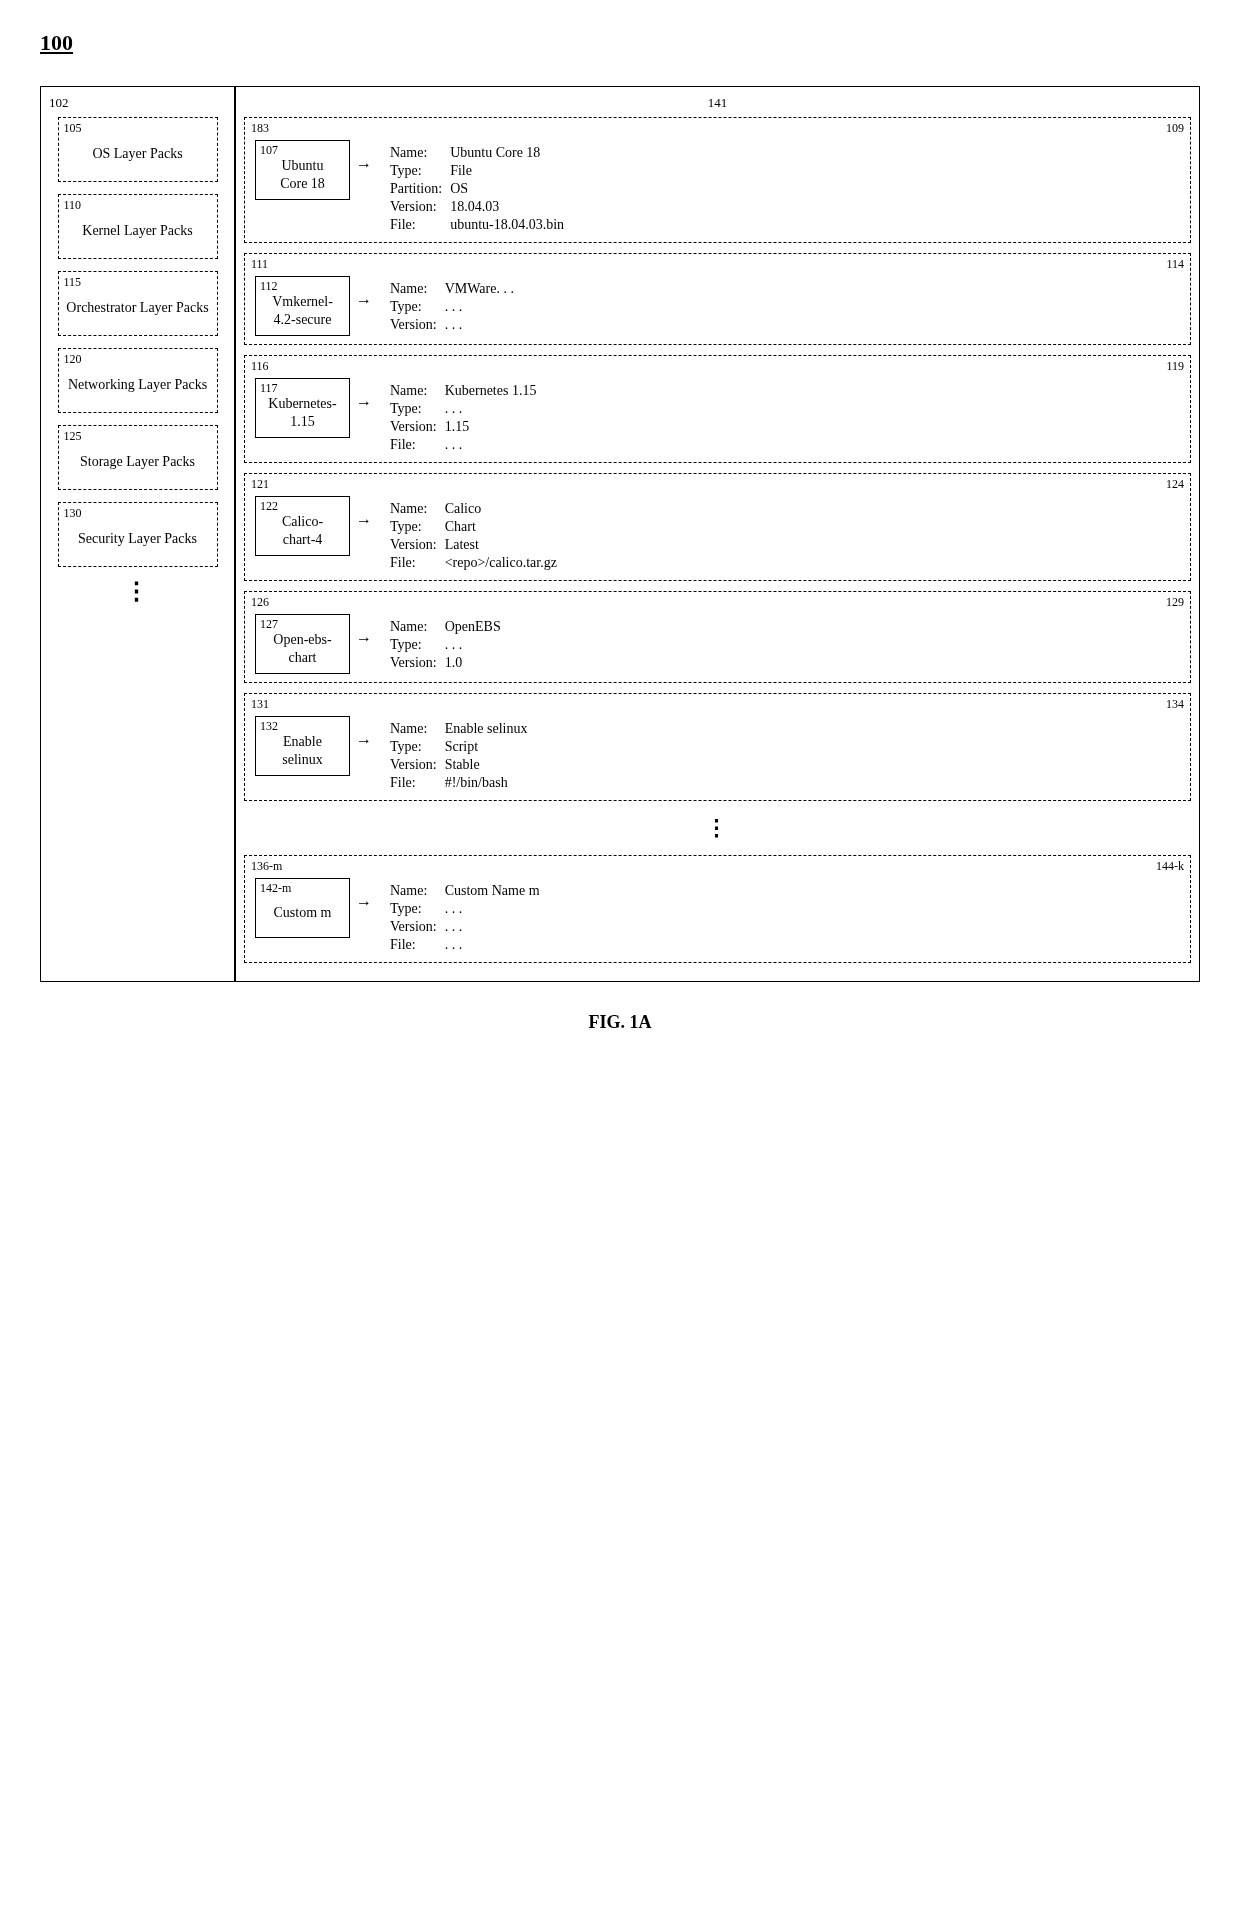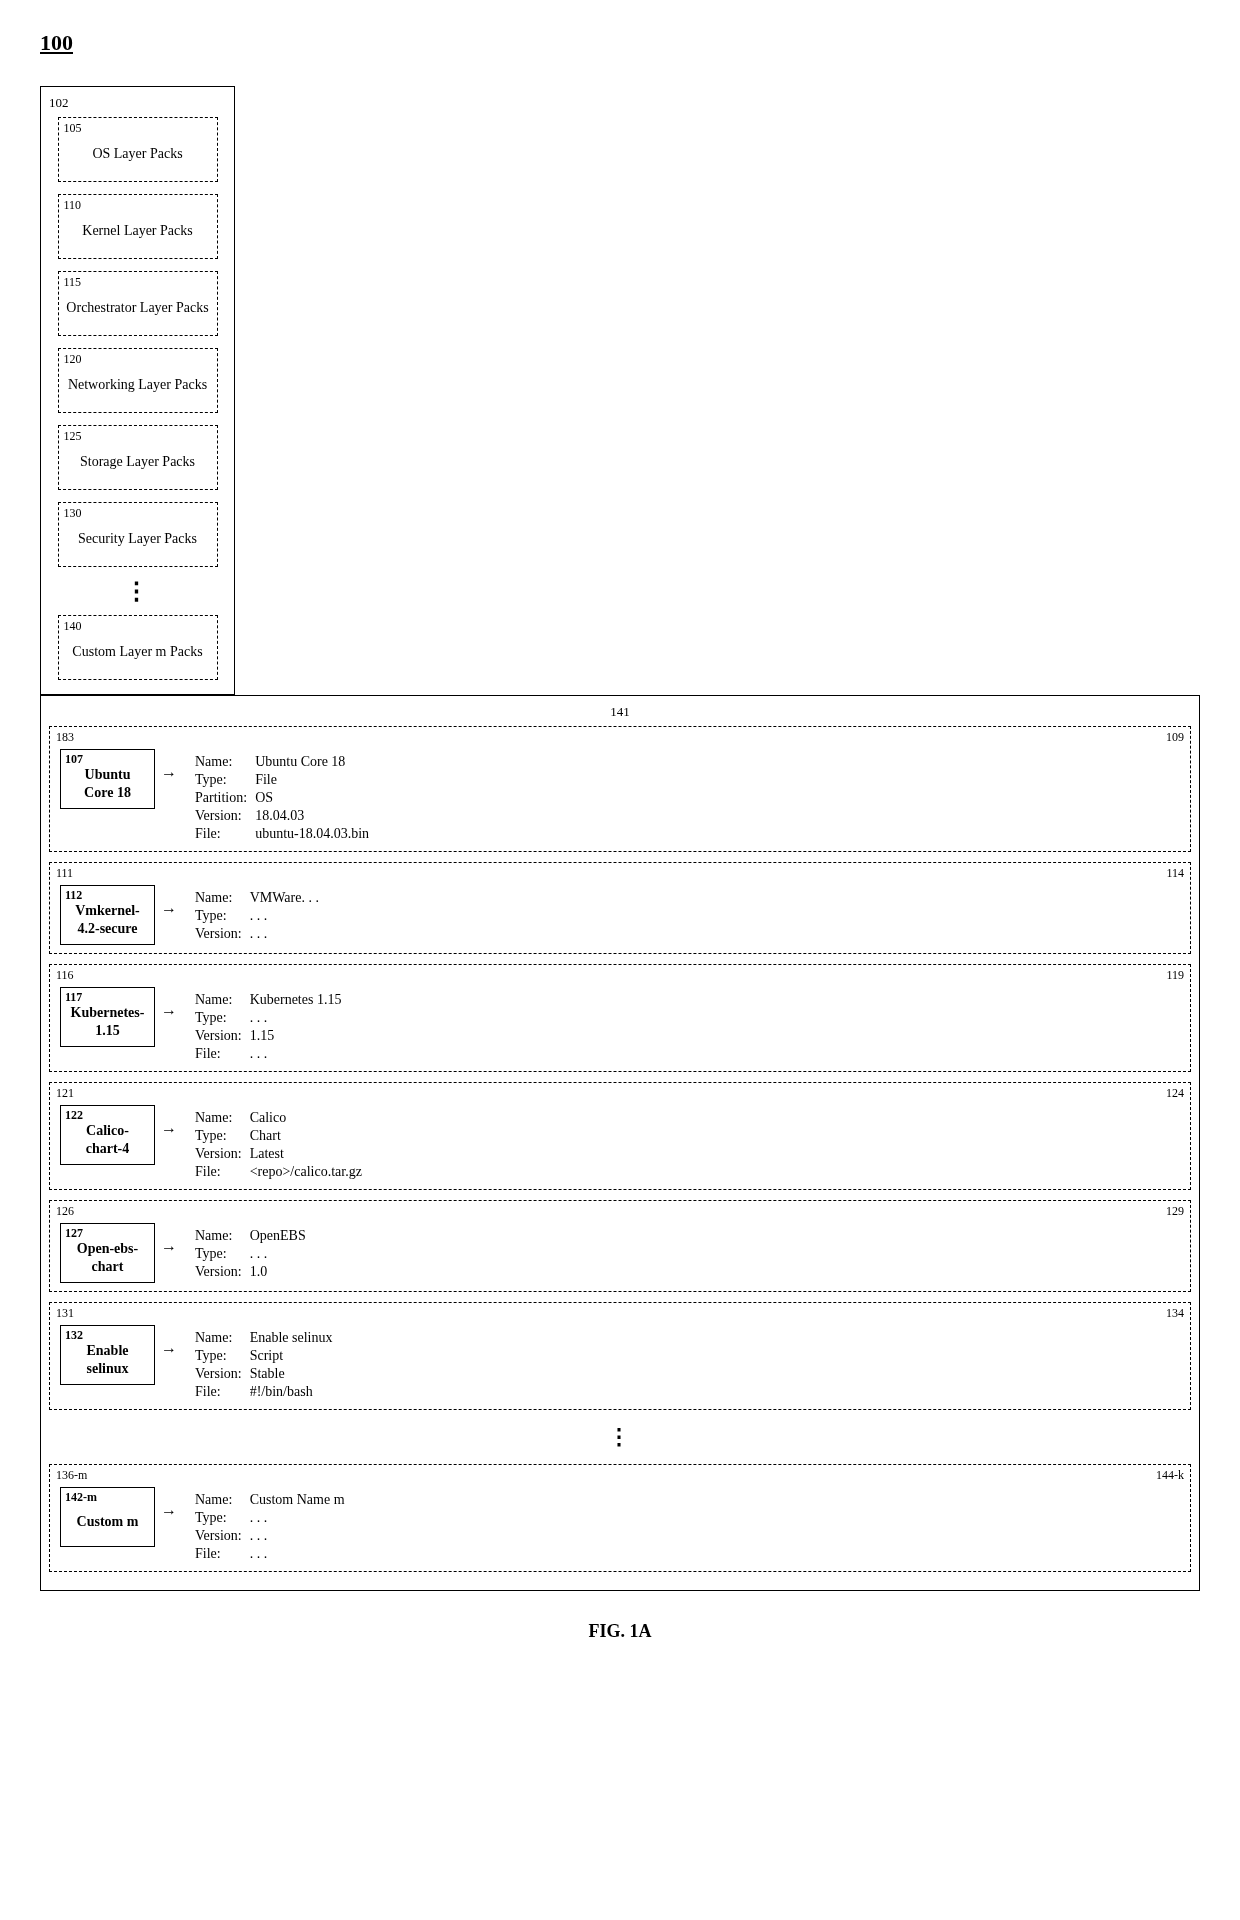--- a/index.html
+++ b/index.html
@@ -77,21 +77,20 @@
       width: 95px;
       min-height: 60px;
       display: flex;
       flex-direction: column;
       align-items: center;
       justify-content: center;
       text-align: center;
       margin-top: 14px;
       position: relative;
       flex-shrink: 0;
-      font-weight: bold;
     }
 
     .pack-inner-box .inner-id {
       font-size: 12px;
       position: absolute;
       top: 2px;
       left: 4px;
     }
 
     .pack-inner-box .inner-label {
@@ -153,21 +152,21 @@
     .fig-label {
       text-align: center;
       font-size: 18px;
       font-weight: bold;
       margin-top: 30px;
     }
 
     
     .main-layout {
       display: flex;
-      flex-direction: column;
+      flex-direction: row;
       width: 100%;
       gap: 0;
     }
 
     .left-outer-box {
       border: 1.5px solid #000;
       padding: 8px;
       width: 195px;
       flex-shrink: 0;
       display: flex;
@@ -229,24 +228,20 @@
       <span class="box-label">Storage Layer Packs</span>
     </div>
 
     <div class="layer-pack-box">
       <span class="box-id">130</span>
       <span class="box-label">Security Layer Packs</span>
     </div>
 
     <div class="dots-vertical">⋮</div>
 
-    <div class="layer-pack-box">
-      <span class="box-id">140</span>
-      <span class="box-label">Custom Layer m Packs</span>
-    </div>
   </div>
 
   <div class="right-outer-box">
     <div class="right-outer-id">141</div>
 
     <div class="detail-row">
       <span class="detail-row-id">183</span>
       <div class="pack-inner-box">
         <span class="inner-id">107</span>
         <span class="inner-label">Ubuntu<br>Core 18</span>

